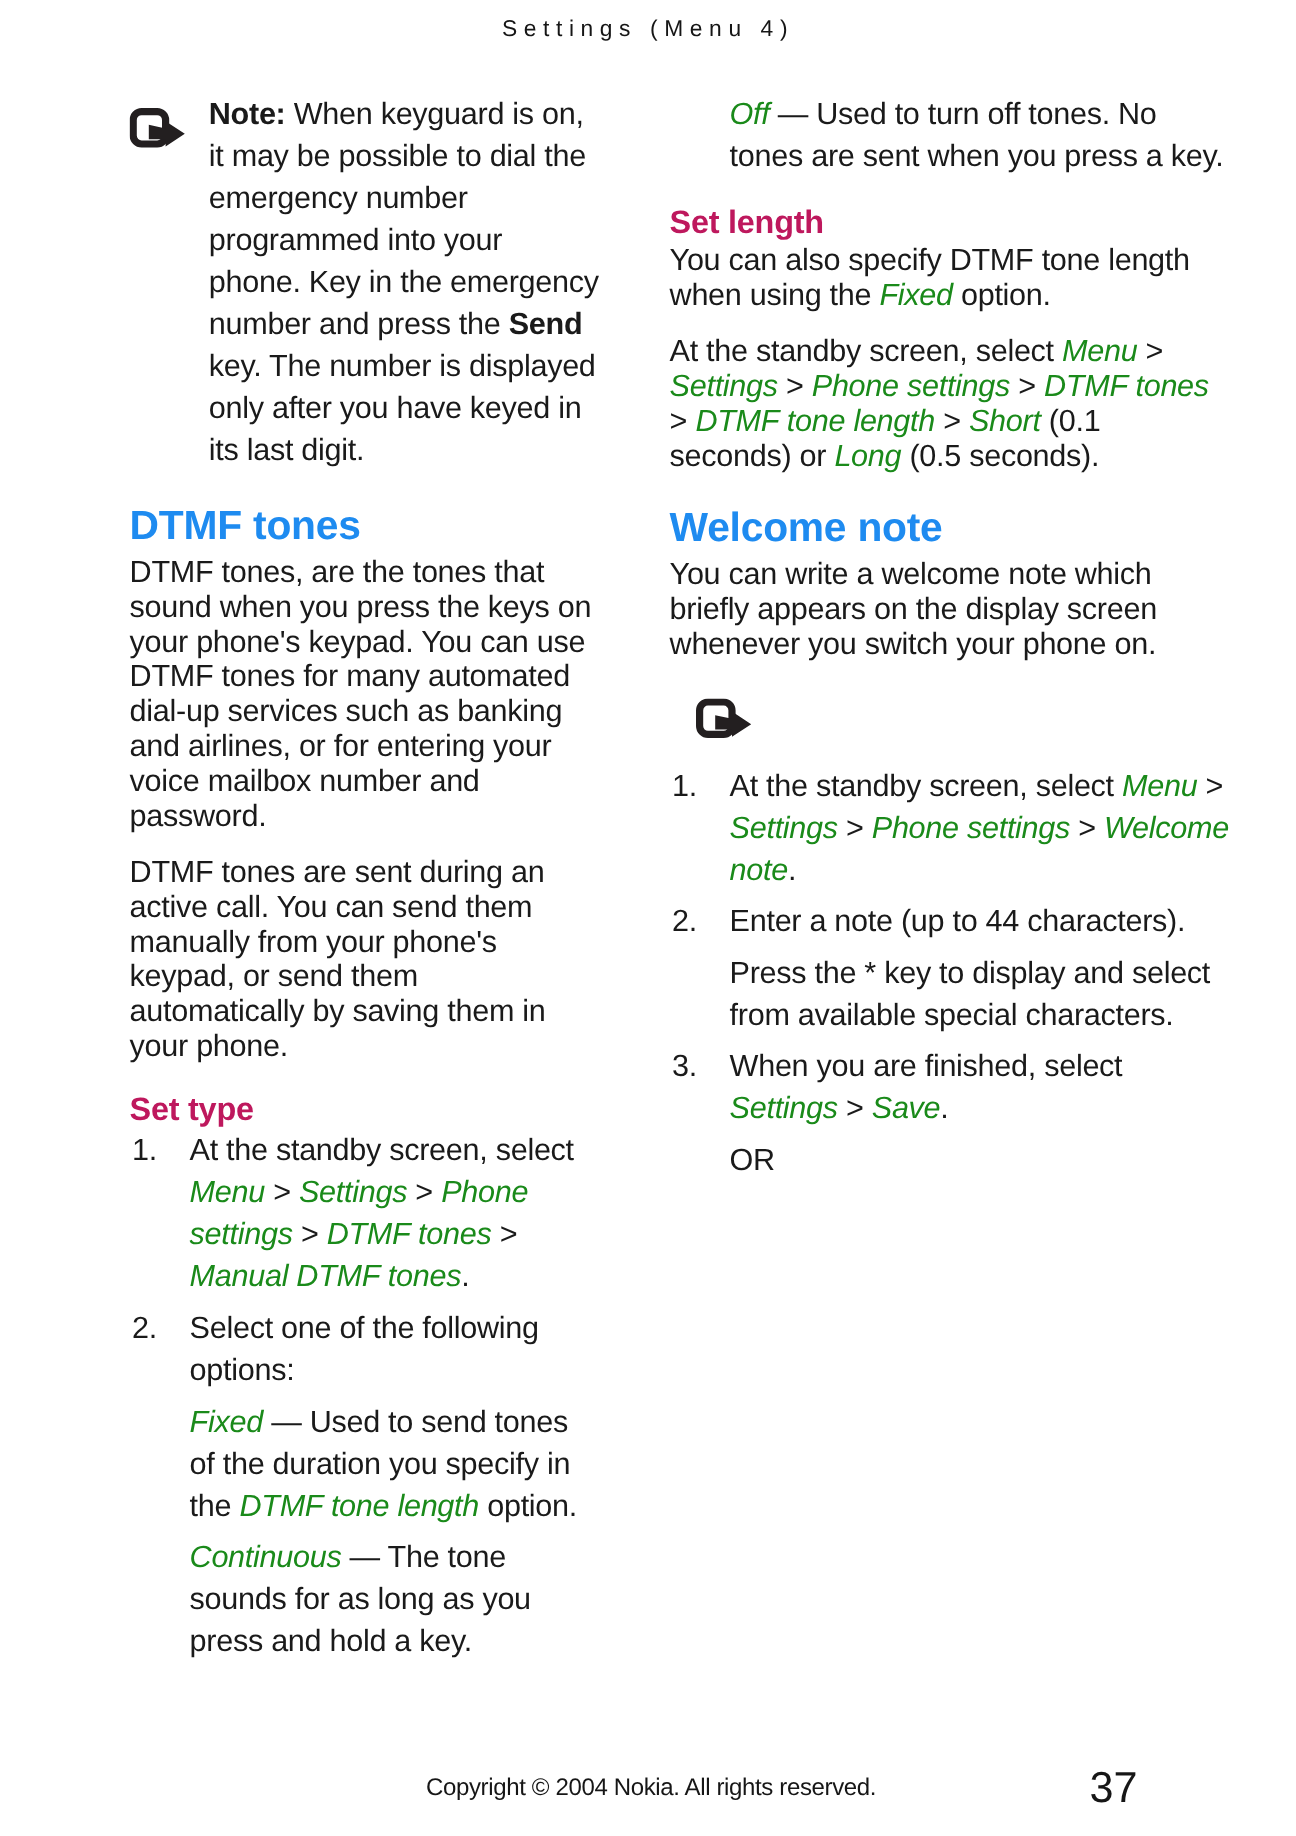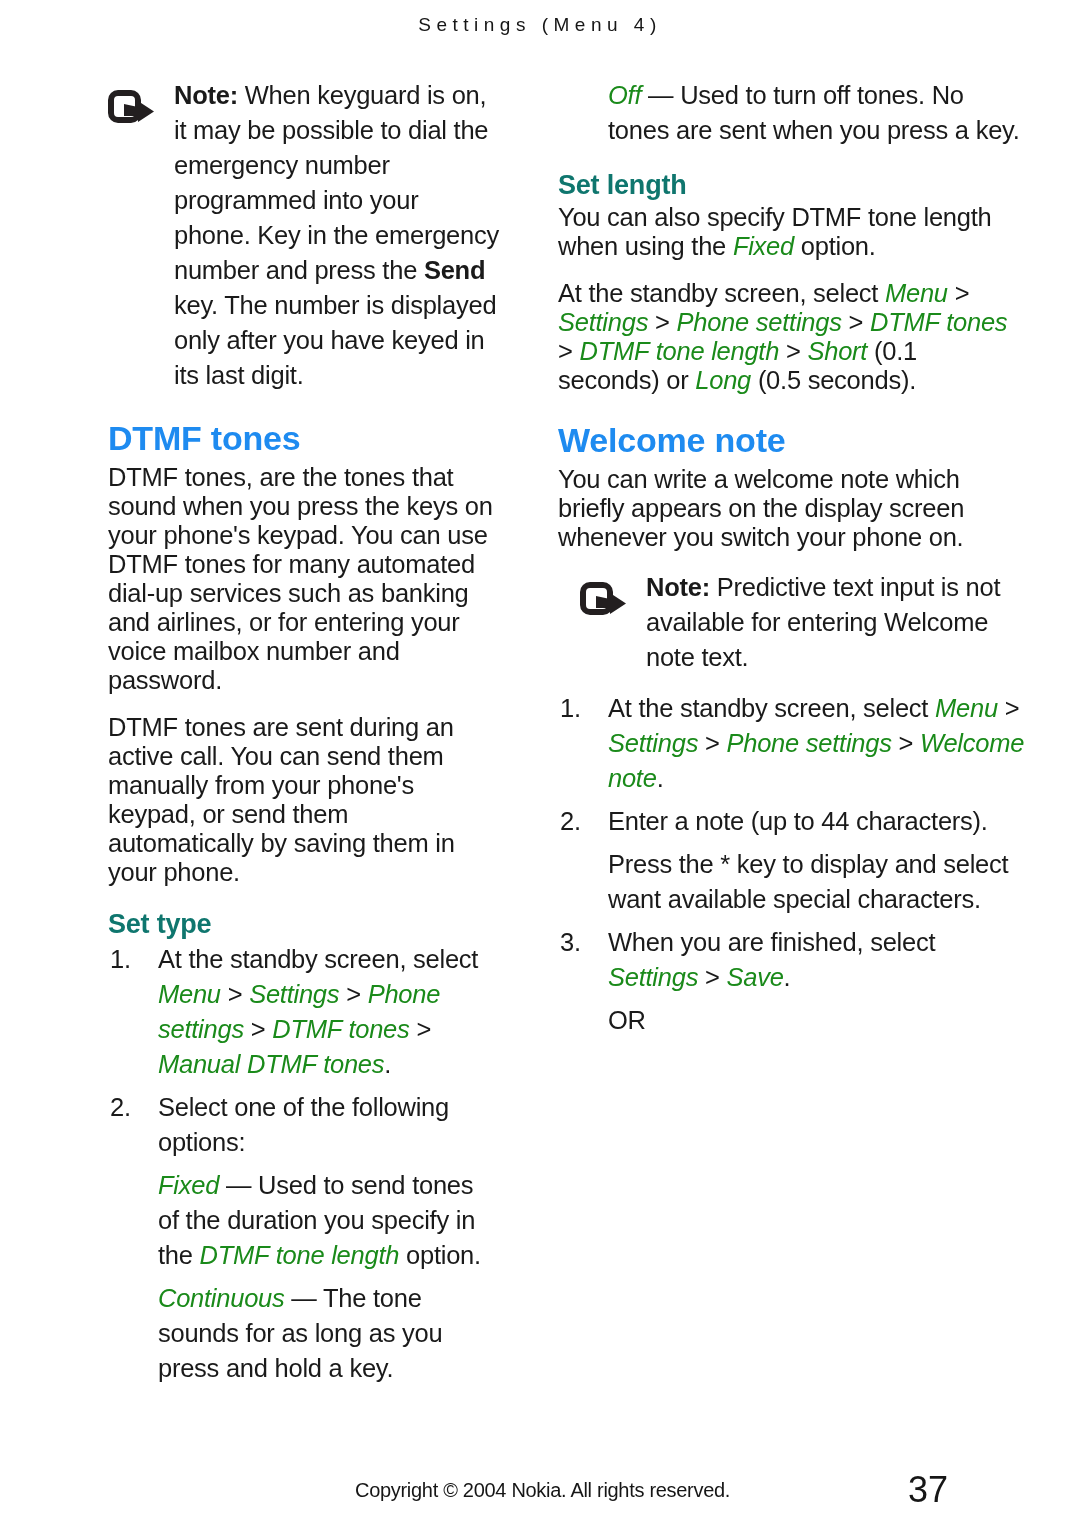--- a/index.html
+++ b/index.html
@@ -54,21 +54,21 @@
   
   h1.sec-title {
     color: #1E8BF0;
     font-size: 34px;
     font-weight: 700;
     margin: 26px 0 6px 0;
     line-height: 1.12;
     letter-spacing: -0.2px;
   }
   h2.sub-title {
-    color: #0f766e;
+    color: #be185d;
     font-size: 27px;
     font-weight: 700;
     margin: 22px 0 2px 0;
     line-height: 1.15;
     letter-spacing: -0.2px;
   }
 
   
   p.body {
     font-size: 25.5px;
@@ -235,36 +235,33 @@
 
     <p class="body">You can write a welcome note which briefly appears on the display screen whenever you switch your phone on.</p>
 
     <div class="note note-right">
       <span class="note-icon">
         <svg width="52" height="40" viewBox="0 0 52 40" xmlns="http://www.w3.org/2000/svg">
           <rect x="3" y="3" width="27" height="27" rx="7" ry="7" fill="none" stroke="#231f20" stroke-width="6"></rect>
           <path d="M16 14 L16 26 L30 26 L30 32 L46 21.5 L30 11 L30 17 Z" fill="#231f20"></path>
         </svg>
       </span>
-      <div class="note-body">
-        <span class="note-lbl">Note:</span><span> Predictive text input is not available for entering Welcome note text.</span>
-      </div>
     </div>
 
     <ol class="steps">
       <li>
         <span>At the standby screen, select</span>
         <span class="nav"><span>Menu</span> <span class="sep">&gt;</span> <span>Settings</span> <span class="sep">&gt;</span> <span>Phone settings</span> <span class="sep">&gt;</span> <span>Welcome note</span><span class="sep">.</span></span>
       </li>
       <li>
         <span>Enter a note (up to 44 characters).</span>
       </li>
     </ol>
 
-    <div class="sub-para">Press the * key to display and select want available special characters.</div>
+    <div class="sub-para">Press the * key to display and select from available special characters.</div>
 
     <ol class="steps" style="counter-reset: step 2;">
       <li>
         <span>When you are finished, select</span>
         <span class="nav"><span>Settings</span> <span class="sep">&gt;</span> <span>Save</span><span class="sep">.</span></span>
       </li>
     </ol>
 
     <div class="sub-para" style="margin-bottom:10px;">OR</div>
 

